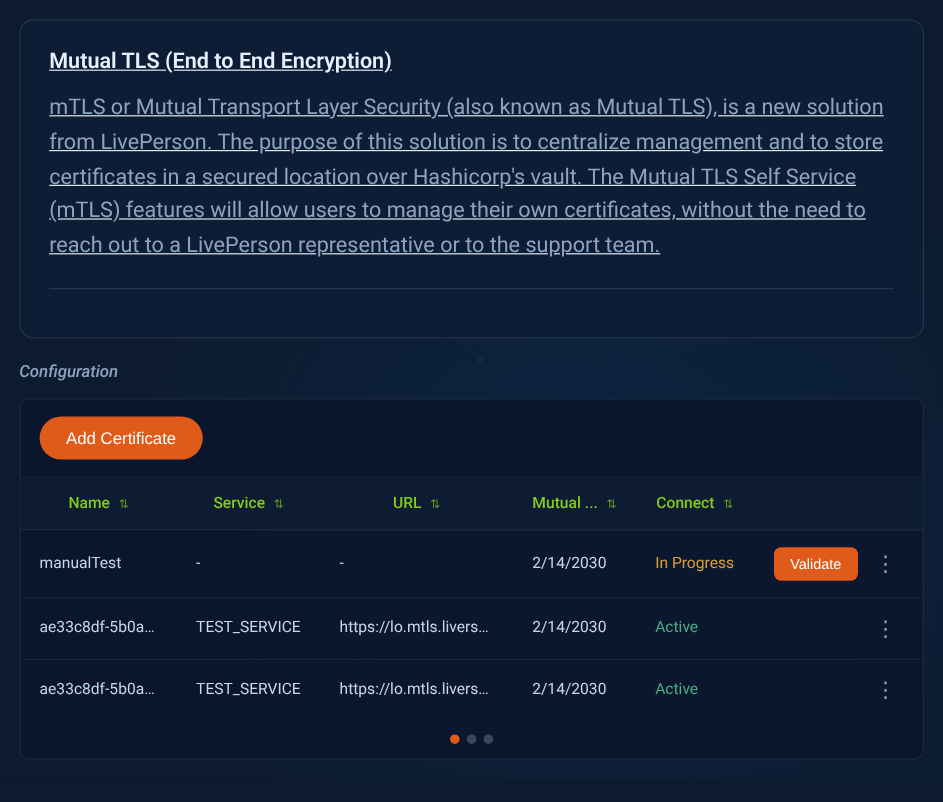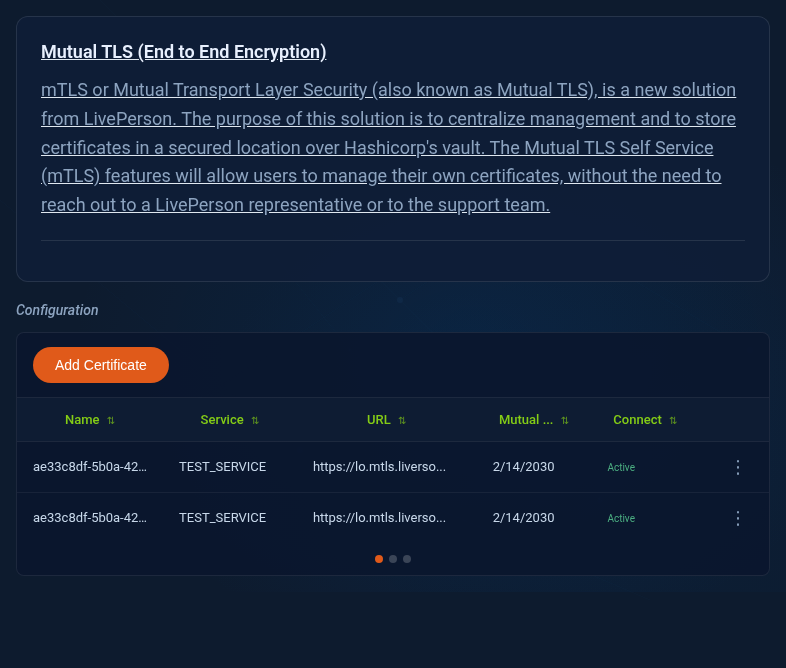--- a/index.html
+++ b/index.html
@@ -148,21 +148,21 @@
     }
 
     
     .status-in-progress {
       color: #e0a030;
       font-size: 13px;
     }
 
     .status-active {
       color: #4caf82;
-      font-size: 10px;
+      font-size: 13px;
     }
 
     .validate-btn {
       background: #e05a1a;
       border: none;
       color: #fff;
       padding: 7px 14px;
       border-radius: 6px;
       font-size: 12px;
       font-weight: 500;
@@ -290,20 +290,35 @@
             </th>
             <th>
               <span>Connect</span>
               <span class="sort-icon">⇅</span>
             </th>
             <th></th>
           </tr>
         </thead>
         <tbody id="table-body">
 
+        <tr>
+      <td class="name-cell">manualTest</td>
+      <td>-</td>
+      <td class="url-cell">-</td>
+      <td>2/14/2030</td>
+      <td>
+        <span class="status-in-progress">In Progress</span>
+      </td>
+      <td>
+        <div class="actions-cell">
+          <button class="validate-btn">Validate</button>
+          <button class="more-btn">⋮</button>
+        </div>
+      </td>
+    </tr>
             <tr>
       <td class="name-cell">ae33c8df-5b0a-42fb-94...</td>
       <td>TEST_SERVICE</td>
       <td class="url-cell">https://lo.mtls.liverso...</td>
       <td>2/14/2030</td>
       <td>
         <span class="status-active">Active</span>
       </td>
       <td>
         <div class="actions-cell">

